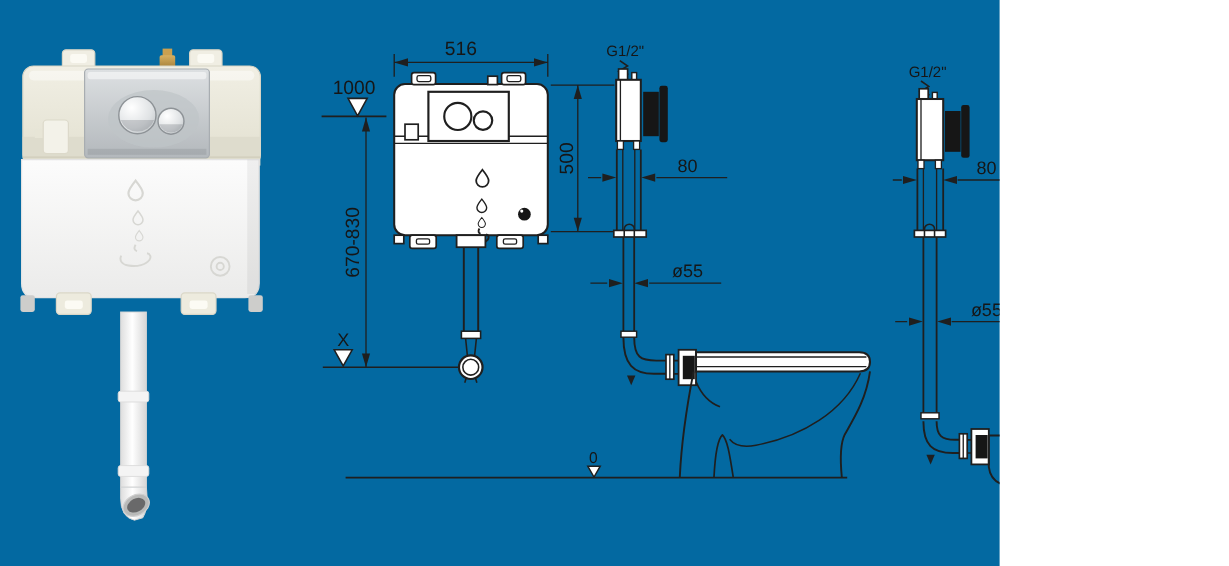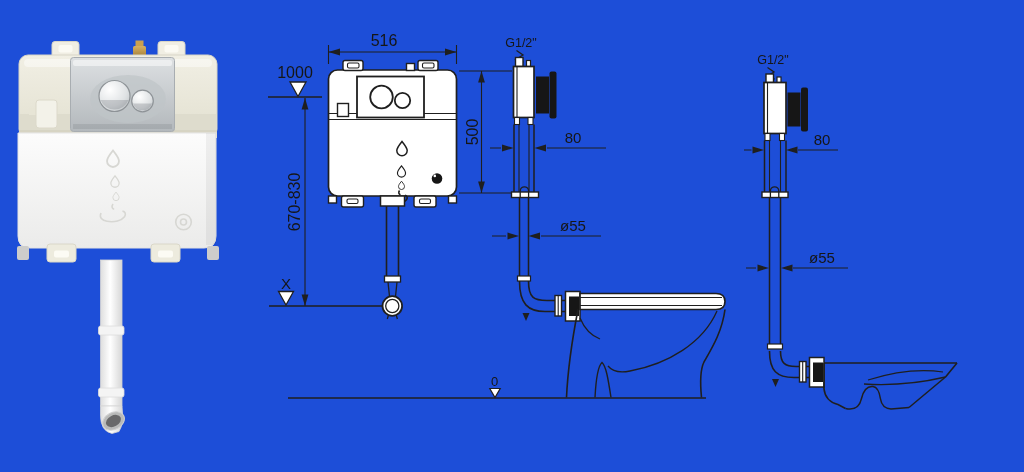--- a/index.html
+++ b/index.html
@@ -1,16 +1,16 @@
 <!DOCTYPE html>
 <html><head>
 <meta charset="utf-8">
 <style>
   html,body{margin:0;padding:0;background:#fff;}
-  .canvas{position:relative;width:1024px;height:472px;background:#1d4ed8;overflow:hidden;
+  .canvas{position:relative;width:833px;height:472px;background:#0369a1;overflow:hidden;
           font-family:"Liberation Sans","DejaVu Sans",sans-serif;}
   svg{position:absolute;left:0;top:0;}
   text{fill:#161616;font-family:"Liberation Sans","DejaVu Sans",sans-serif;}
   .dimtxt{font-size:16px;}
   .dimtxt-s{font-size:15px;}
   .lbl-sm{font-size:12.5px;}
   .lbl-x{font-size:15px;}
   .lbl-0{font-size:13px;}
 </style>
 </head>

